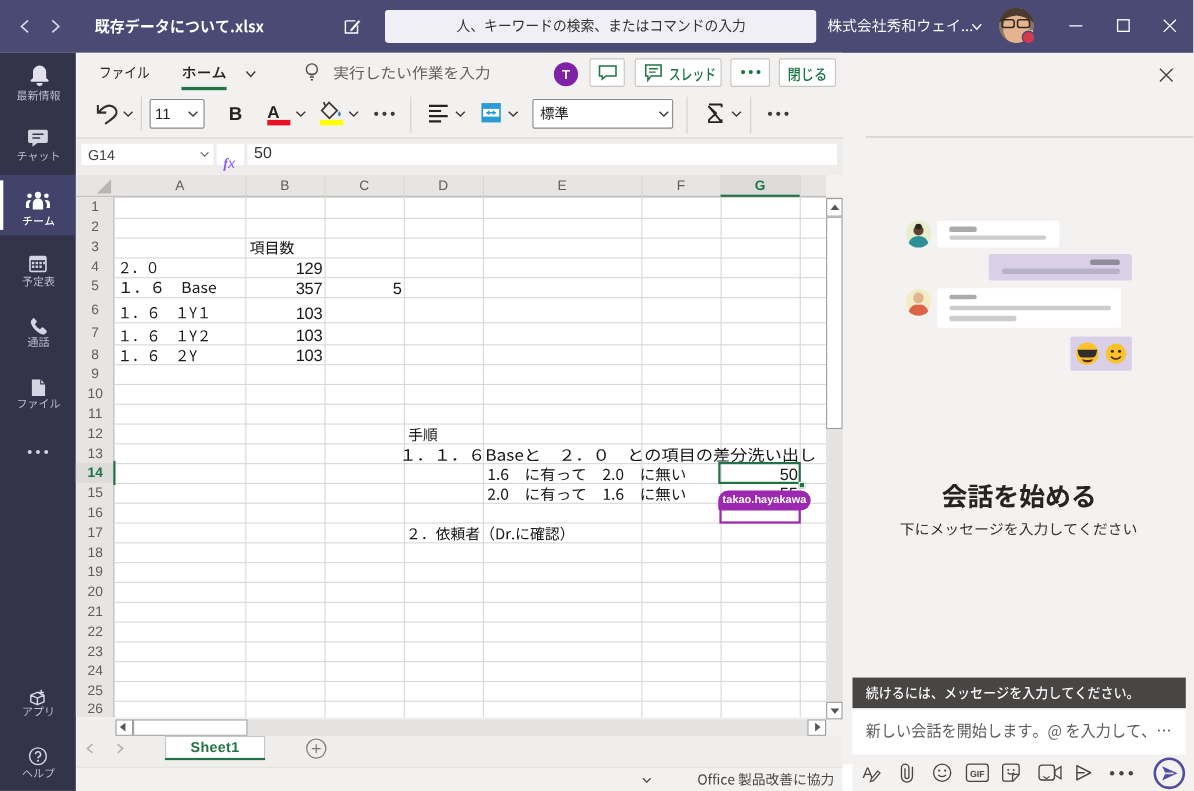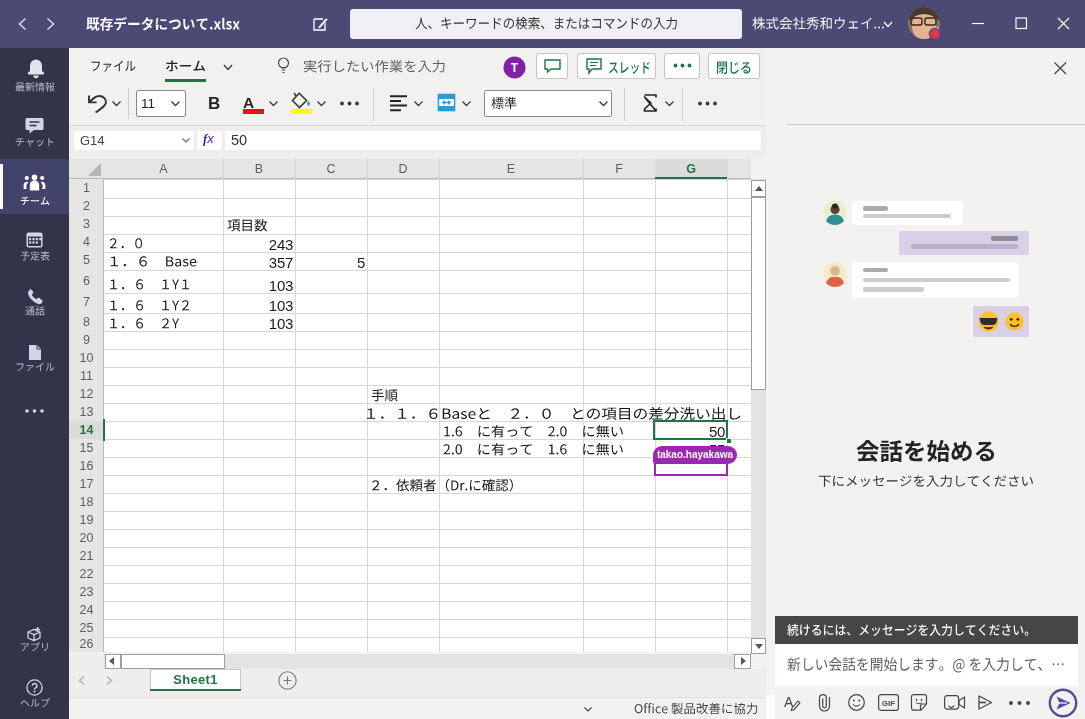--- a/index.html
+++ b/index.html
@@ -255,21 +255,21 @@
       <circle cx="18" cy="2.5" r="1.9"></circle>
     </g>
   </svg>
 <div class="ab" style="left:69px;top:125px;width:697px;height:34px;background:#efedeb;border-top:1px solid #d8d6d4"></div>
 <div class="ab" style="left:74px;top:131px;width:120px;height:19px;background:#fff"></div>
 <div class="ab" style="left:80px;top:127.5px;font-size:13px;line-height:26px;color:#444;">G14</div>
 <svg class="ic" style="left:181px;top:137px" width="10" height="8">
     <path d="M1.5 1.5 L5 5 L8.5 1.5" stroke="#666" stroke-width="1.1" fill="none"></path>
   </svg>
 <div class="ab" style="left:197px;top:131px;width:25px;height:19px;background:#fff"></div>
-<div class="ab" style="left:203px;top:126px;font-size:13px;line-height:26px;color:#4c1d95;"><i style="font-family:'Liberation Serif',serif;font-weight:bold">f</i><i>x</i></div>
+<div class="ab" style="left:203px;top:136px;font-size:13px;line-height:26px;color:#8b5cf6;"><i style="font-family:'Liberation Serif',serif;font-weight:bold">f</i><i>x</i></div>
 <div class="ab" style="left:225px;top:131px;width:536px;height:19px;background:#fff"></div>
 <div class="ab" style="left:231px;top:126.0px;font-size:14.5px;line-height:29.0px;color:#333;">50</div>
 <div class="ab" style="left:69px;top:159px;width:682px;height:493px;background:#fff"></div>
 <div class="ab" style="left:69px;top:159px;width:682px;height:20px;background:#e7e5e4;border-bottom:1px solid #bdbbb9"></div>
 <div class="ab" style="left:69px;top:179px;width:35px;height:473px;background:#e7e5e4;border-right:1px solid #bdbbb9"></div>
 <svg class="ic" style="left:87px;top:163px" width="15" height="13">
     <path d="M14 0 V13 H1z" fill="#b8b6b4"></path>
   </svg>
 <div class="ab" style="left:104px;top:159px;width:1px;height:493px;"></div>
 <div class="ab" style="left:223px;top:159px;width:1px;height:493px;background:#d9d7d5"></div>
@@ -335,21 +335,21 @@
 <div class="ab" style="left:-63.5px;width:300px;text-align:center;top:471.5px;font-size:12.5px;line-height:25.0px;color:#5f5d5b;">17</div>
 <div class="ab" style="left:-63.5px;width:300px;text-align:center;top:489.5px;font-size:12.5px;line-height:25.0px;color:#5f5d5b;">18</div>
 <div class="ab" style="left:-63.5px;width:300px;text-align:center;top:507.5px;font-size:12.5px;line-height:25.0px;color:#5f5d5b;">19</div>
 <div class="ab" style="left:-63.5px;width:300px;text-align:center;top:525.5px;font-size:12.5px;line-height:25.0px;color:#5f5d5b;">20</div>
 <div class="ab" style="left:-63.5px;width:300px;text-align:center;top:543.5px;font-size:12.5px;line-height:25.0px;color:#5f5d5b;">21</div>
 <div class="ab" style="left:-63.5px;width:300px;text-align:center;top:561.5px;font-size:12.5px;line-height:25.0px;color:#5f5d5b;">22</div>
 <div class="ab" style="left:-63.5px;width:300px;text-align:center;top:579.5px;font-size:12.5px;line-height:25.0px;color:#5f5d5b;">23</div>
 <div class="ab" style="left:-63.5px;width:300px;text-align:center;top:597.5px;font-size:12.5px;line-height:25.0px;color:#5f5d5b;">24</div>
 <div class="ab" style="left:-63.5px;width:300px;text-align:center;top:615.5px;font-size:12.5px;line-height:25.0px;color:#5f5d5b;">25</div>
 <div class="ab" style="left:-63.5px;width:300px;text-align:center;top:632.0px;font-size:12.5px;line-height:25.0px;color:#5f5d5b;">26</div>
-<div class="ab" style="right:792px;top:229.7px;font-size:15px;line-height:30px;color:#1a1a1a;letter-spacing:-0.3px">243</div>
+<div class="ab" style="right:792px;top:229.7px;font-size:15px;line-height:30px;color:#1a1a1a;letter-spacing:-0.3px">129</div>
 <div class="ab" style="right:792px;top:247.7px;font-size:15px;line-height:30px;color:#1a1a1a;letter-spacing:-0.3px">357</div>
 <div class="ab" style="right:720px;top:247.7px;font-size:15px;line-height:30px;color:#1a1a1a;letter-spacing:-0.3px">5</div>
 <div class="ab" style="right:792px;top:270.7px;font-size:15px;line-height:30px;color:#1a1a1a;letter-spacing:-0.3px">103</div>
 <div class="ab" style="right:792px;top:291.2px;font-size:15px;line-height:30px;color:#1a1a1a;letter-spacing:-0.3px">103</div>
 <div class="ab" style="right:792px;top:309.2px;font-size:15px;line-height:30px;color:#1a1a1a;letter-spacing:-0.3px">103</div>
 <div class="ab" style="right:360px;top:417.2px;font-size:15px;line-height:30px;color:#1a1a1a;letter-spacing:-0.3px">50</div>
 <div class="ab" style="right:360px;top:435.2px;font-size:15px;line-height:30px;color:#1a1a1a;letter-spacing:-0.3px">55</div>
 <svg class="t" style="left:227.0px;top:216.2px" width="43" height="20">
     <path transform="translate(0,14.3)" fill="#1a1a1a" d="M7.0 -5.6H11.5V-4.3H7.0ZM7.0 -3.6H11.5V-2.2H7.0ZM7.0 -7.7H11.5V-6.4H7.0ZM7.5 -1.2C6.8 -0.7 5.4 0.0 4.3 0.4C4.5 0.6 4.8 0.9 4.9 1.1C6.1 0.7 7.5 0.0 8.4 -0.7ZM9.7 -0.6C10.7 -0.1 11.8 0.6 12.4 1.1L13.2 0.5C12.6 -0.0 11.4 -0.7 10.5 -1.2ZM0.4 -2.5 0.8 -1.5C2.2 -2.0 3.9 -2.6 5.6 -3.2L5.5 -4.1L3.5 -3.4V-8.8H5.3V-9.8H0.7V-8.8H2.5V-3.1ZM6.0 -8.5V-1.5H12.5V-8.5H9.3L9.7 -9.8H13.0V-10.7H5.4V-9.8H8.6C8.5 -9.4 8.4 -8.9 8.3 -8.5Z M16.6 -6.3H23.7V-4.1H16.6ZM16.6 -7.3V-9.5H23.7V-7.3ZM16.6 -3.1H23.7V-0.9H16.6ZM15.6 -10.5V1.0H16.6V0.1H23.7V1.0H24.8V-10.5Z M32.9 -11.1C32.7 -10.5 32.2 -9.8 31.9 -9.3L32.6 -9.0C32.9 -9.4 33.4 -10.1 33.8 -10.7ZM28.1 -10.7C28.5 -10.1 28.8 -9.4 29.0 -8.9L29.8 -9.3C29.6 -9.8 29.3 -10.5 28.9 -11.0ZM35.5 -11.4C35.1 -9.0 34.4 -6.7 33.3 -5.3C33.5 -5.1 33.9 -4.7 34.1 -4.6C34.5 -5.0 34.8 -5.6 35.1 -6.3C35.4 -4.9 35.8 -3.6 36.3 -2.5C35.6 -1.5 34.7 -0.7 33.6 -0.0C33.1 -0.4 32.6 -0.7 32.0 -1.0C32.5 -1.6 32.8 -2.4 33.0 -3.3H34.2V-4.1H30.5L31.0 -5.1L30.8 -5.1H31.3V-7.2C32.0 -6.7 32.8 -6.0 33.2 -5.7L33.8 -6.4C33.4 -6.7 31.9 -7.6 31.3 -8.0V-8.0H34.1V-8.9H31.3V-11.4H30.4V-8.9H27.6V-8.0H30.1C29.5 -7.1 28.4 -6.3 27.5 -5.9C27.7 -5.7 27.9 -5.3 28.0 -5.1C28.8 -5.6 29.7 -6.3 30.4 -7.1V-5.2L30.0 -5.3L29.5 -4.1H27.5V-3.3H29.1C28.7 -2.6 28.3 -1.9 28.0 -1.4L28.9 -1.1L29.1 -1.4C29.6 -1.2 30.0 -1.0 30.5 -0.8C29.8 -0.3 28.8 0.0 27.6 0.2C27.7 0.4 27.9 0.8 28.0 1.1C29.5 0.8 30.6 0.3 31.3 -0.3C32.0 0.0 32.5 0.4 32.9 0.7L33.3 0.4C33.4 0.6 33.6 0.9 33.7 1.1C35.0 0.4 36.0 -0.4 36.8 -1.5C37.5 -0.4 38.3 0.5 39.4 1.1C39.5 0.8 39.9 0.4 40.1 0.2C39.0 -0.4 38.1 -1.3 37.5 -2.5C38.3 -3.9 38.8 -5.7 39.1 -7.9H40.0V-8.9H36.0C36.2 -9.6 36.4 -10.4 36.5 -11.2ZM30.1 -3.3H32.0C31.8 -2.6 31.5 -2.0 31.1 -1.5C30.6 -1.7 30.1 -2.0 29.5 -2.2ZM35.7 -7.9H38.1C37.8 -6.2 37.5 -4.8 36.9 -3.6C36.4 -4.8 36.0 -6.3 35.7 -7.9Z"></path>
   </svg>

